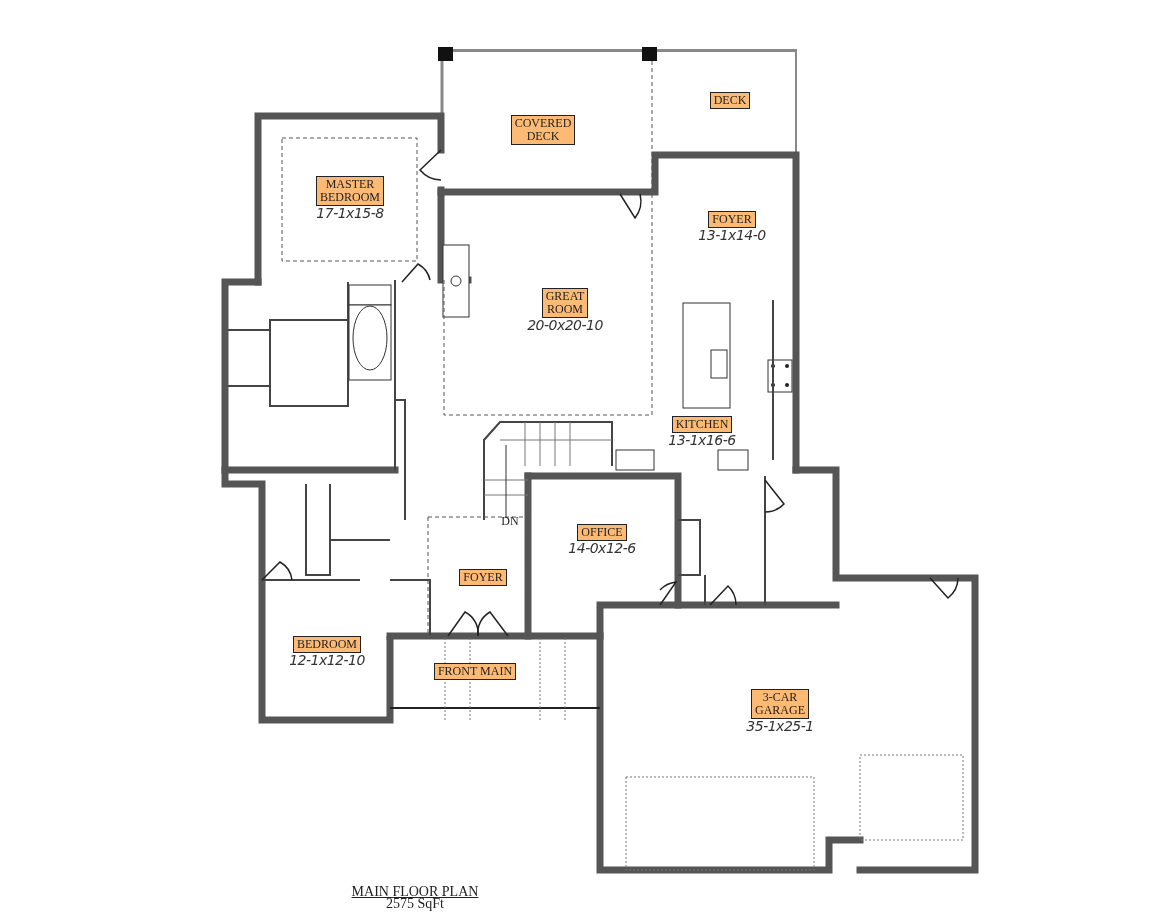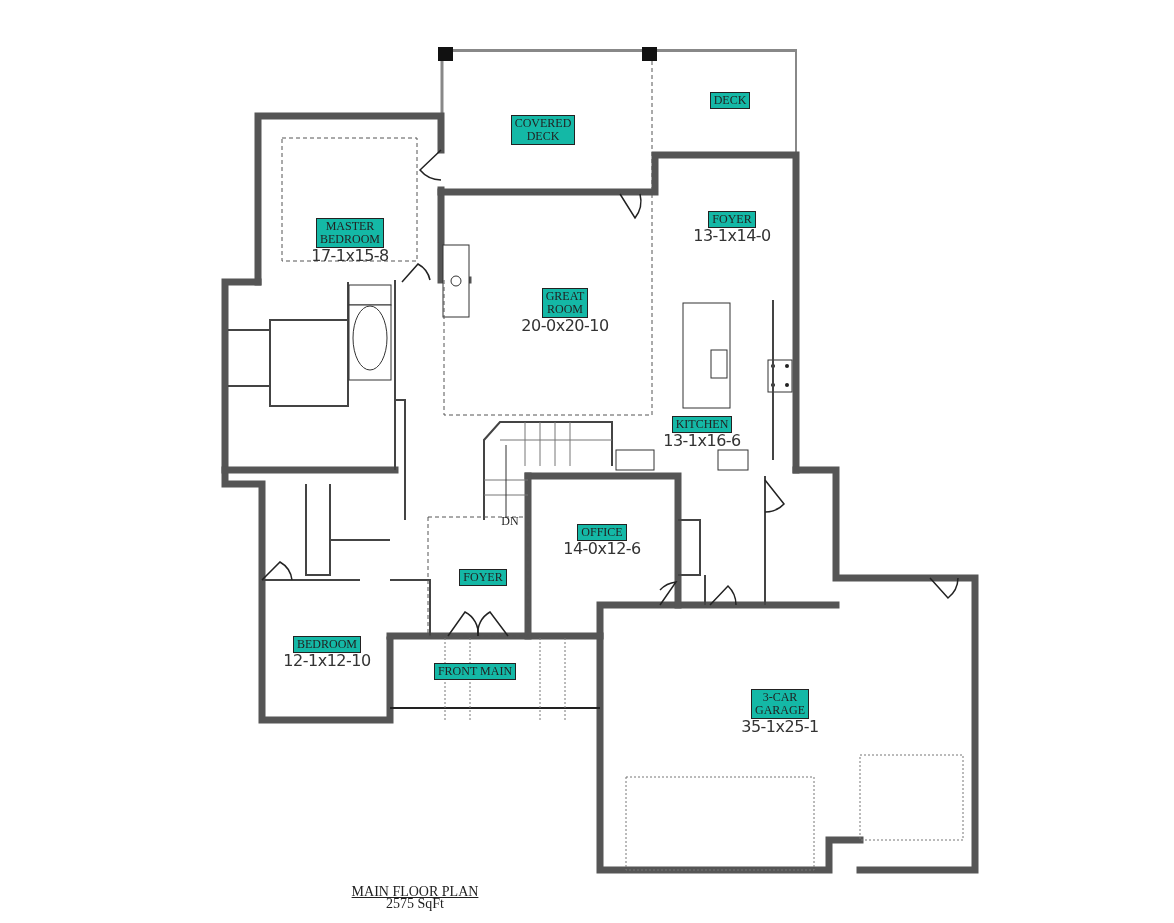--- a/index.html
+++ b/index.html
@@ -5,22 +5,22 @@
   html,body{margin:0;padding:0;background:#fff;}
   body{width:1174px;height:923px;position:relative;overflow:hidden;font-family:"Liberation Serif",serif;}
   svg.plan{position:absolute;left:0;top:0;}
   .wt{stroke:#555;stroke-width:7;fill:none;stroke-linecap:square;}
   .wthin{stroke:#444;stroke-width:2;fill:none;}
   .dash{stroke:#555;stroke-width:1;fill:none;stroke-dasharray:4 3;}
   .dot{stroke:#777;stroke-width:1;fill:none;stroke-dasharray:2 2;}
   .fix{stroke:#333;stroke-width:1;fill:#fff;}
   .door{stroke:#222;stroke-width:1.5;fill:none;}
   .label{position:absolute;text-align:center;font-size:12px;color:#222;line-height:13px;}
-  .label .name{display:inline-block;border:1px solid #222;padding:1px 3px;background:#14b8a6;}
-  .label .dim{display:block;font-family:"DejaVu Sans",sans-serif;font-size:16px;color:#333;margin-top:1px;letter-spacing:-0.5px;}
+  .label .name{display:inline-block;border:1px solid #222;padding:1px 3px;background:#fdba74;}
+  .label .dim{display:block;font-family:"DejaVu Sans",sans-serif;font-size:14px;color:#333;margin-top:1px;letter-spacing:-0.5px;font-style:italic;}
   .title{position:absolute;left:350px;top:886px;width:130px;text-align:center;font-size:14px;line-height:12px;color:#222;}
   .title .t1{text-decoration:underline;display:block;}
 </style>
 </head>
 <body>
 
 <svg class="plan" width="1174" height="923" viewBox="0 0 1174 923">
 
   <g>
     <rect x="441" y="49" width="355" height="3" fill="#888"></rect>
@@ -111,21 +111,21 @@
     <path class="door" d="M448,636 L465,612 A24,24 0 0 1 478,636"></path>
     <path class="door" d="M508,636 L490,612 A24,24 0 0 0 478,636"></path>
     <path class="door" d="M262,580 L280,562 A24,24 0 0 1 292,580"></path>
     <path class="door" d="M660,605 L676,582 A26,26 0 0 0 660,590"></path>
     <path class="door" d="M710,605 L728,586 A26,26 0 0 1 736,605"></path>
     <path class="door" d="M930,578 L948,598 A26,26 0 0 0 958,578"></path>
     <path class="door" d="M765,480 L784,504 A26,26 0 0 1 765,512"></path>
   </g>
 </svg>
 
-<div class="label" style="left:305px;top:176px;width:90px;margin-top:42px;">
+<div class="label" style="left:305px;top:176px;width:90px;">
   <span class="name"><span>MASTER</span><br><span>BEDROOM</span></span>
   <span class="dim">17-1x15-8</span>
 </div>
 
 <div class="label" style="left:503px;top:115px;width:80px;">
   <span class="name"><span>COVERED</span><br><span>DECK</span></span>
 </div>
 
 <div class="label" style="left:700px;top:92px;width:60px;">
   <span class="name">DECK</span>

